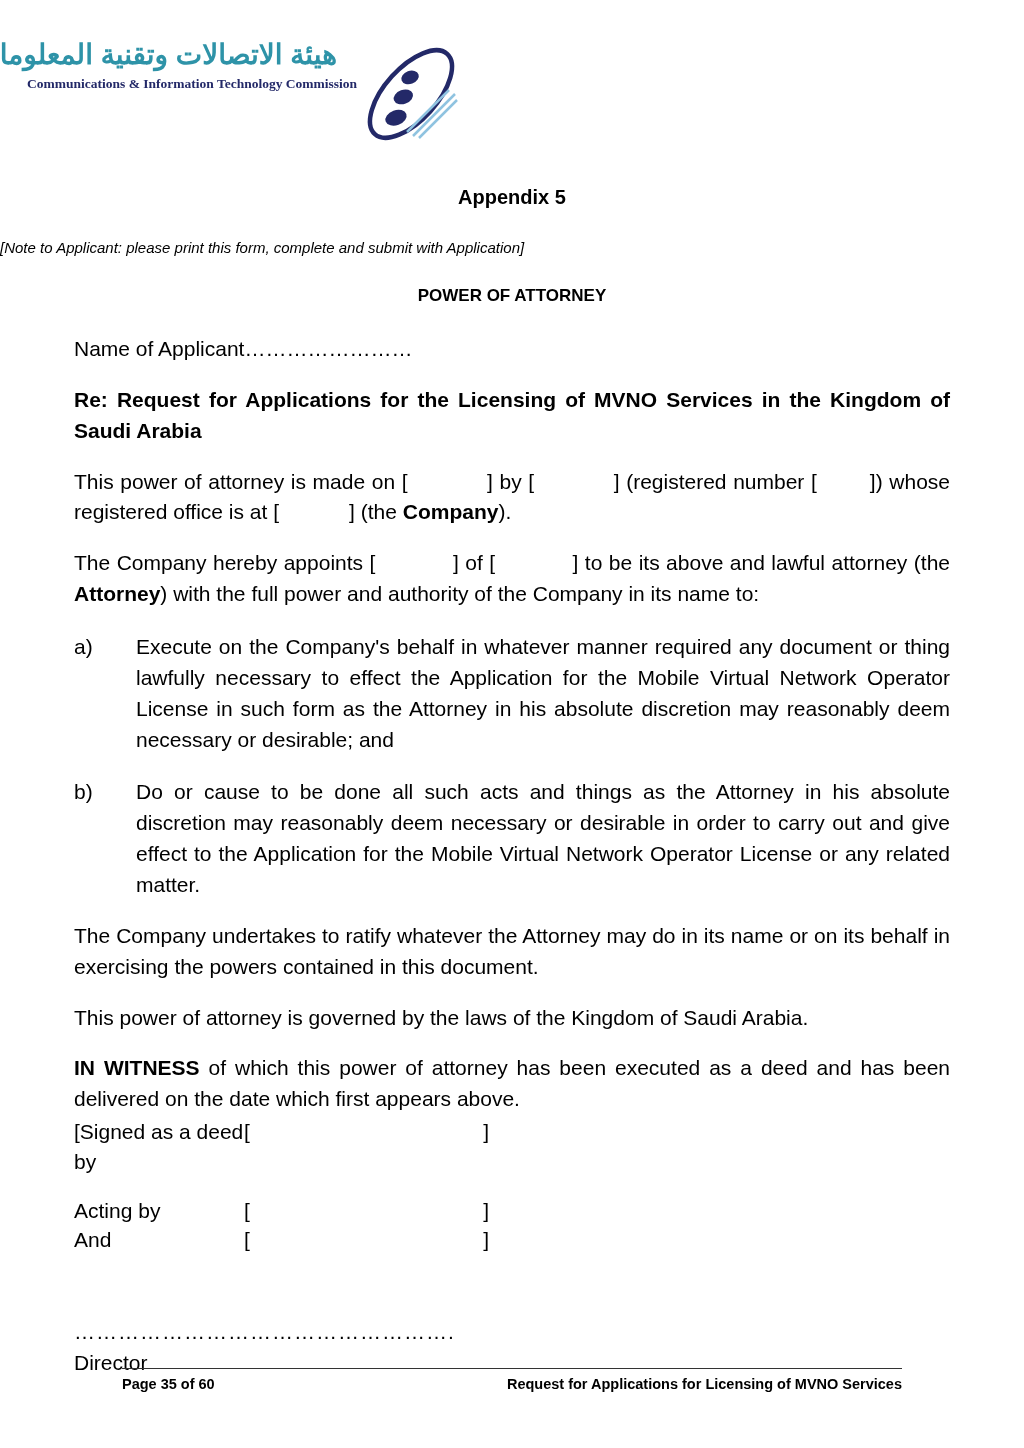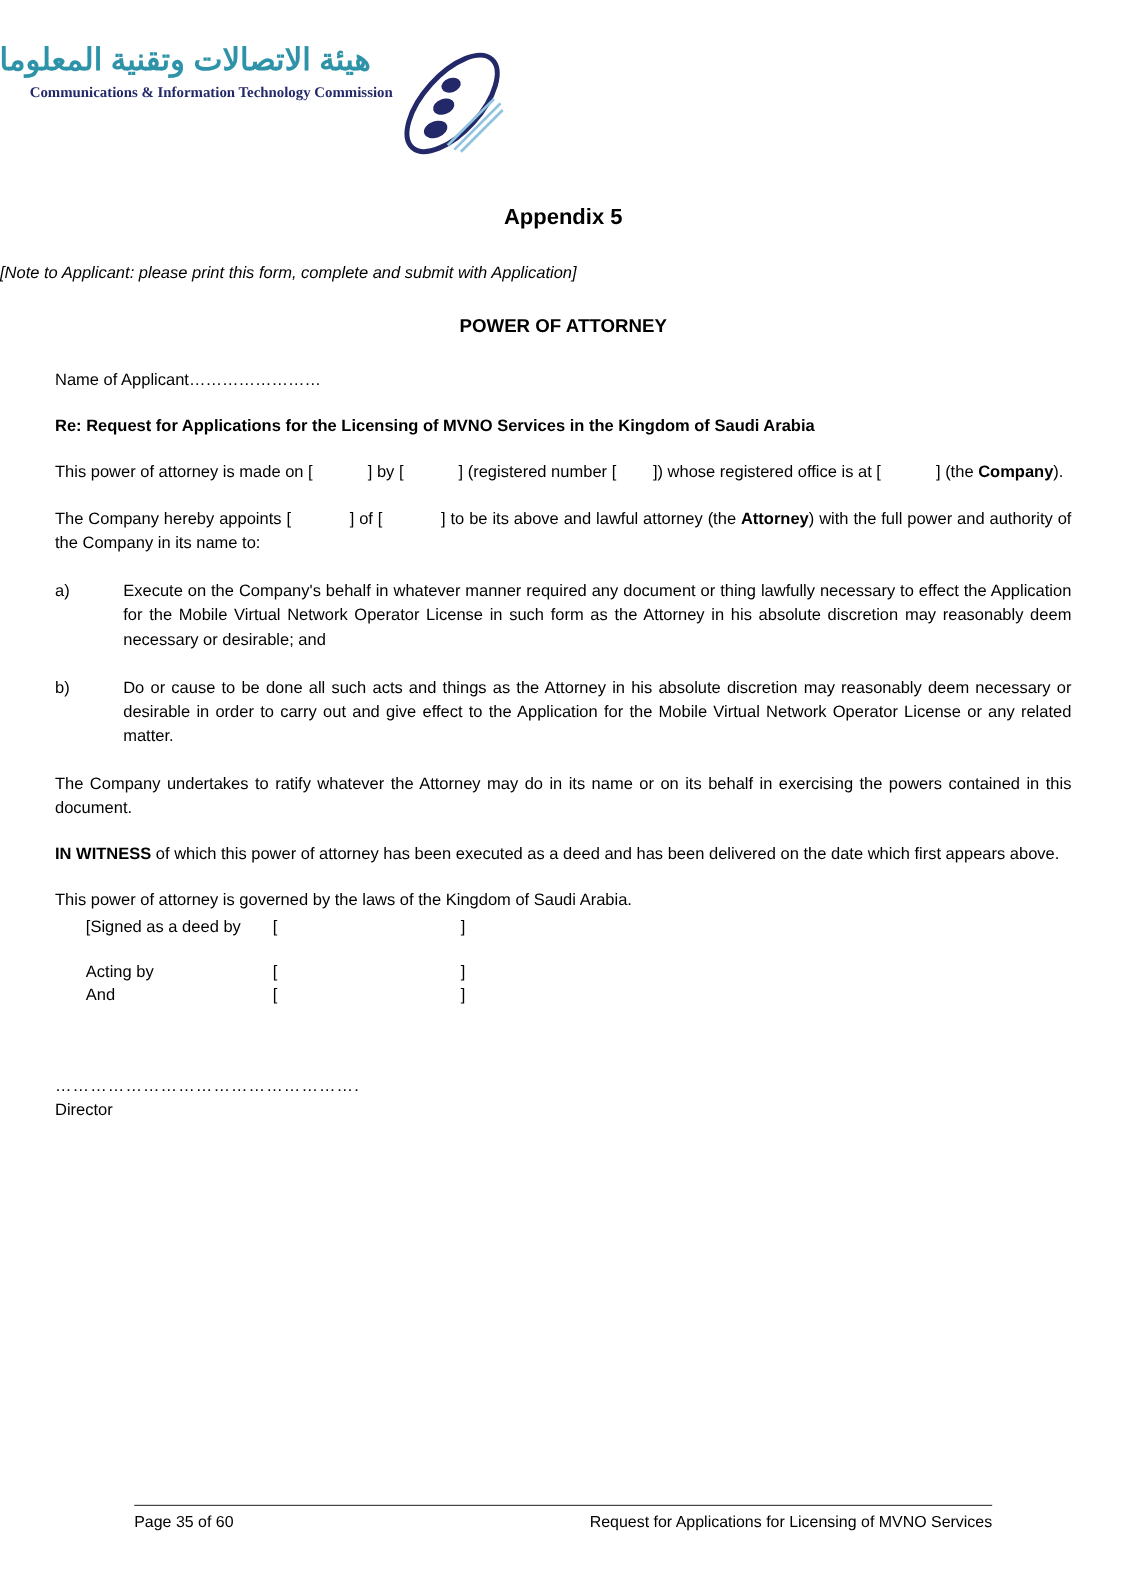--- a/index.html
+++ b/index.html
@@ -51,47 +51,48 @@
     font-size: 15px;
     margin-top: 30px;
   }
   .section-title {
     text-align: center;
     font-weight: bold;
     font-size: 17px;
     margin-top: 30px;
   }
   
-  .content { padding: 0 50px; font-size: 15px; line-height: 1.47; }
+  .content { padding: 0 74px; font-size: 21px; line-height: 1.47; }
   .para { margin-top: 20px; text-align: justify; }
   .para.left { text-align: left; }
   .para.bold { font-weight: bold; }
   .pre-just { white-space: pre-wrap; }
   .first-para { margin-top: 28px; }
   .list-item { display: flex; margin-top: 22px; }
   .list-label { width: 62px; flex-shrink: 0; }
   .list-text { text-align: justify; flex: 1; }
   .sig-row { display: flex; line-height: 1.4; }
-  .sig-label { width: 170px; flex-shrink: 0; margin-left: 28px; }
+  .sig-label { width: 170px; flex-shrink: 0; }
   .sig-bracket { white-space: pre; }
   .sig-group { margin-top: 20px; }
   .signed-line { display: flex; margin-top: 2px; line-height: 1.4; }
   .signature-block { margin-top: 62px; }
   .signature-dots { letter-spacing: 1px; }
   
   .footer {
     position: absolute;
     left: 122px;
     right: 122px;
     bottom: 56px;
     border-top: 1.5px solid #333;
     display: flex;
     justify-content: space-between;
     padding-top: 7px;
     font-size: 14.5px;
+    font-weight: bold;
   }
 </style>
 </head>
 <body>
 
 <div class="page">
 
   <div class="logo-row">
     <div class="logo-text-block">
       <div class="logo-arabic">هيئة الاتصالات وتقنية المعلومات</div>
@@ -135,23 +136,23 @@
       <div class="list-text">Execute on the Company's behalf in whatever manner required any document or thing lawfully necessary to effect the Application for the Mobile Virtual Network Operator License in such form as the Attorney in his absolute discretion may reasonably deem necessary or desirable; and</div>
     </div>
 
     <div class="list-item">
       <div class="list-label">b)</div>
       <div class="list-text">Do or cause to be done all such acts and things as the Attorney in his absolute discretion may reasonably deem necessary or desirable in order to carry out and give effect to the Application for the Mobile Virtual Network Operator License or any related matter.</div>
     </div>
 
     <div class="para">The Company undertakes to ratify whatever the Attorney may do in its name or on its behalf in exercising the powers contained in this document.</div>
 
+    <div class="para left">This power of attorney is governed by the laws of the Kingdom of Saudi Arabia.</div>
+
     <div class="para"><b>IN WITNESS</b><span> of which this power of attorney has been executed as a deed and has been delivered on the date which first appears above.</span></div>
-
-    <div class="para left">This power of attorney is governed by the laws of the Kingdom of Saudi Arabia.</div>
 
     <div class="signed-line">
       <div class="sig-label">[Signed as a deed by</div>
       <div class="sig-bracket">[                                        ]</div>
     </div>
 
     <div class="sig-group">
       <div class="sig-row">
         <div class="sig-label">Acting by</div>
         <div class="sig-bracket">[                                        ]</div>

